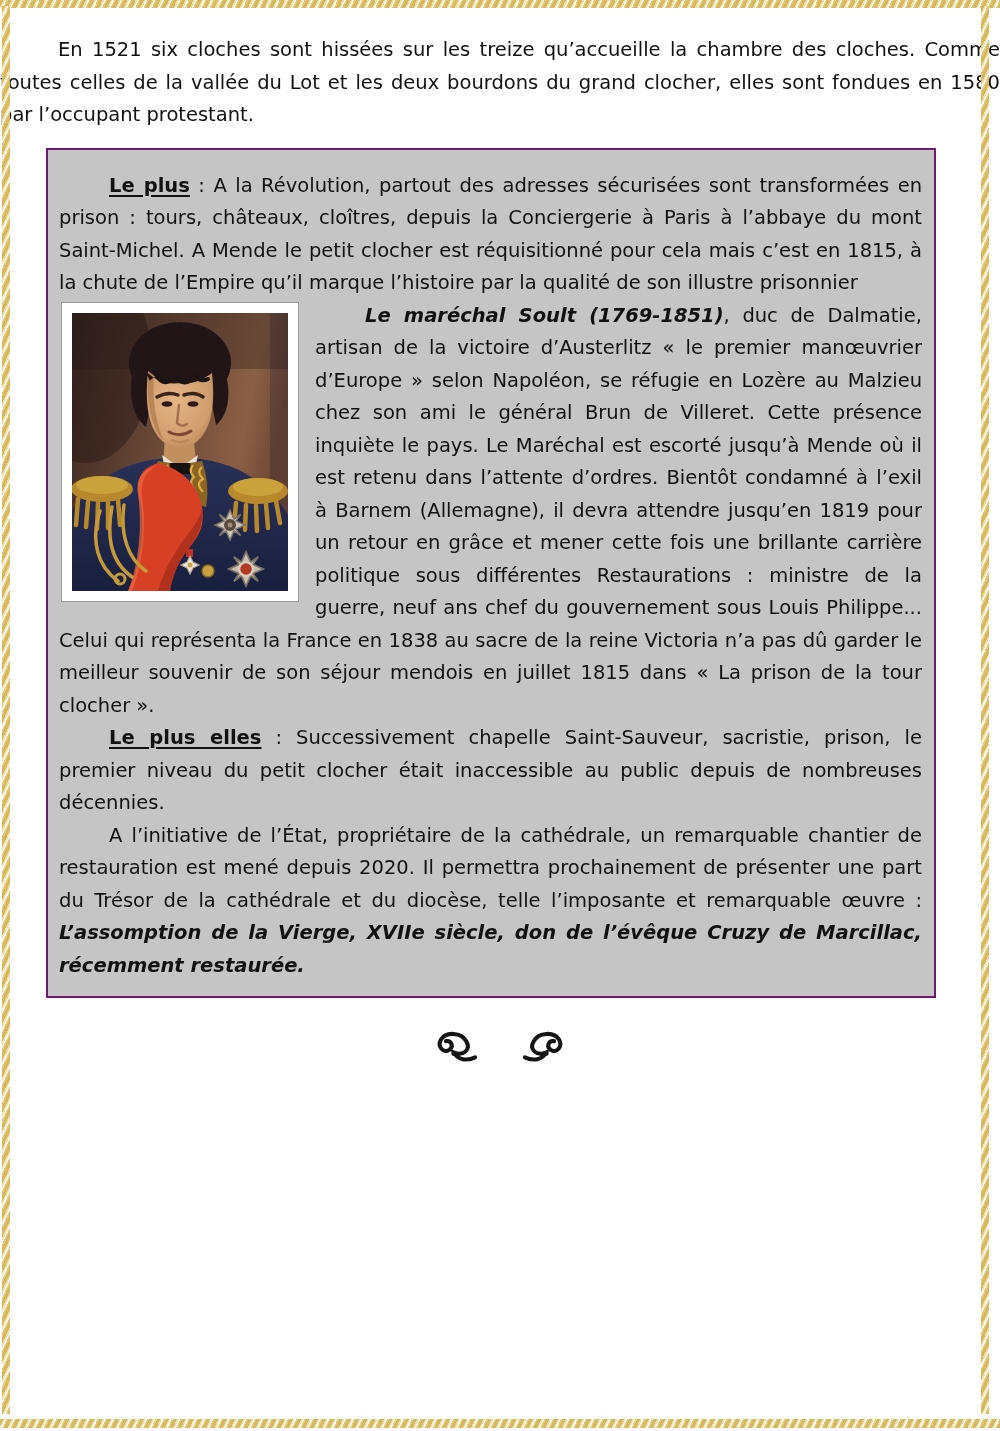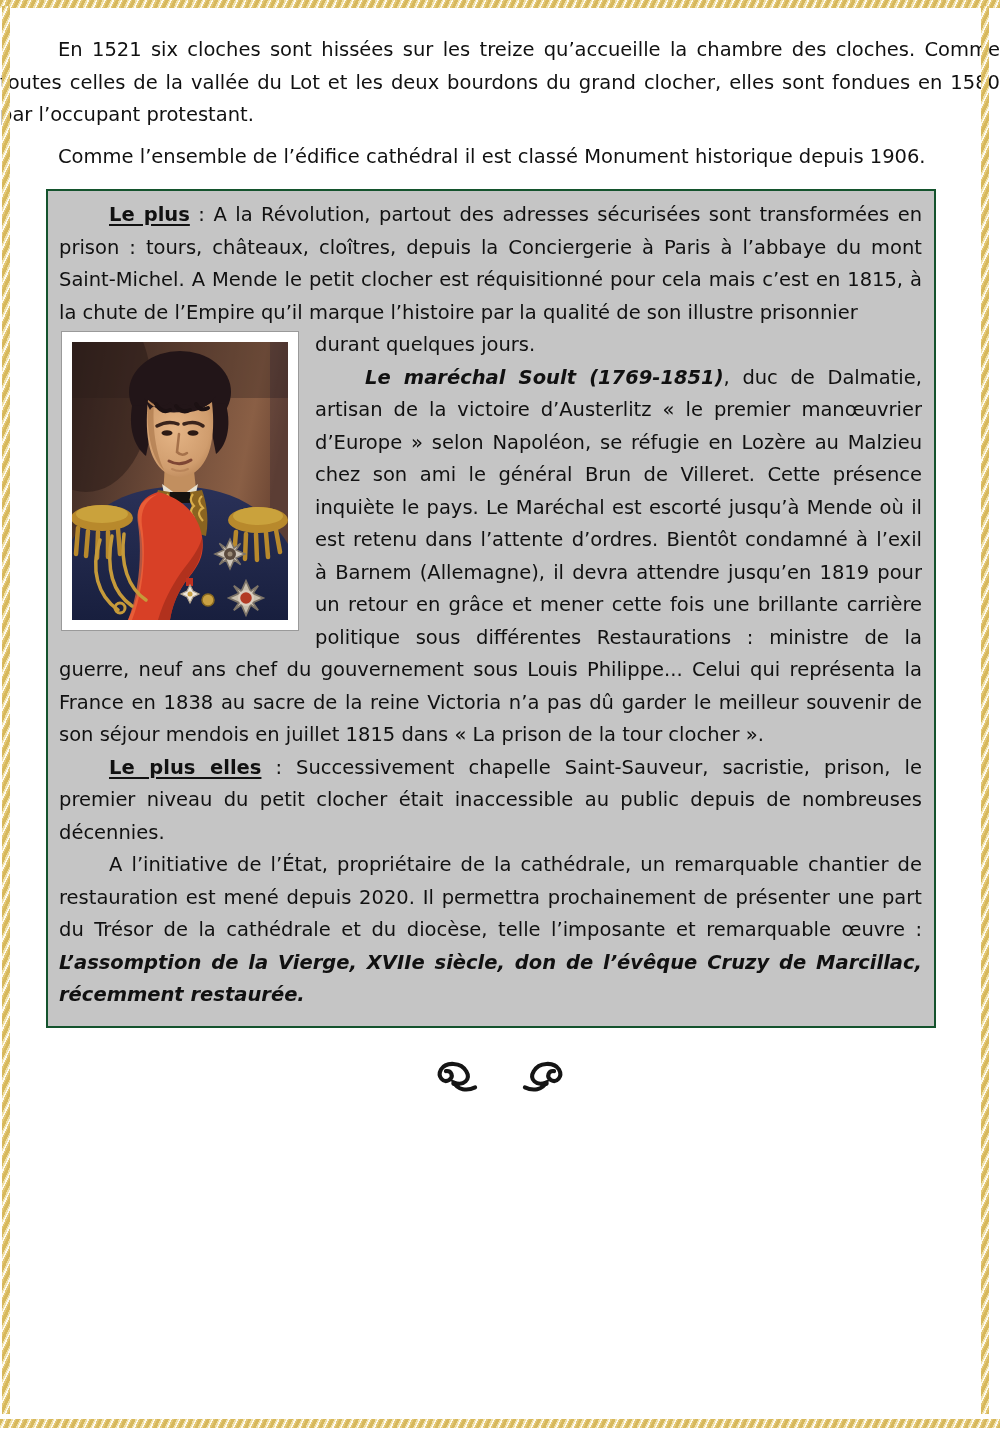--- a/index.html
+++ b/index.html
@@ -36,22 +36,22 @@
   .intro{margin-left:60px;margin-right:66px;text-indent:58px;}
   .intro+.intro{margin-top:9px;}
   .indent{text-indent:50px;}
   .lead{font-weight:bold;text-decoration:underline;text-decoration-thickness:2px;text-underline-offset:3px;}
   .bold{font-weight:bold;font-style:italic;}
 
   
   .box{
     margin:16px 64px 0 46px;
     background:#c5c5c5;
-    border:2px solid #14532d;
-    padding:8px 12px 14px 11px;
+    border:2px solid #701a75;
+    padding:20px 12px 14px 11px;
   }
   .box p.para{line-height:32.5px;}
   .p-leplus{margin-top:4px;}
   .p-lpp{clear:left;margin-top:22px;}
   .p-resto{margin-top:10px;}
 
   
   .portrait{
     float:left;
     background:#ffffff;
@@ -74,21 +74,20 @@
 
   <div class="gold top"></div>
   <div class="gold left"></div>
   <div class="gold right"></div>
   <div class="gold bottom"></div>
 
   <div class="content">
 
     <p class="para intro">En 1521 six cloches sont hissées sur les treize qu’accueille la chambre des cloches. Comme toutes celles de la vallée du Lot et les deux bourdons du grand clocher, elles sont fondues en 1580 par l’occupant protestant.</p>
 
-    <p class="para intro">Comme l’ensemble de l’édifice cathédral il est classé Monument historique depuis 1906.</p>
 
     <div class="box">
 
       <p class="para indent p-leplus"><span class="lead">Le plus</span><span> : A la Révolution, partout des adresses sécurisées sont transformées en prison : tours, châteaux, cloîtres, depuis la Conciergerie à Paris à l’abbaye du mont Saint-Michel. A Mende le petit clocher est réquisitionné pour cela mais c’est en 1815, à la chute de l’Empire qu’il marque l’histoire par la qualité de son illustre prisonnier</span></p>
 
       <div class="portrait">
         <svg width="216" height="278" viewBox="0 0 216 278" role="img">
           <defs>
             <linearGradient id="pbg" x1="0" y1="0" x2="1" y2="0.25">
               <stop offset="0" stop-color="#3a2823"></stop>
@@ -171,21 +170,20 @@
 
           <rect x="114" y="236" width="7" height="8" fill="#c03020"></rect>
           <g transform="translate(118,252)">
             <path d="M0,-9 L3,-3 L9,0 L3,3 L0,9 L-3,3 L-9,0 L-3,-3 Z" fill="#efe8e0" stroke="#b0a28c" stroke-width="1.2"></path>
             <circle r="2.5" fill="#c9a143"></circle>
           </g>
           <circle cx="136" cy="258" r="6" fill="#c9a143" stroke="#8a6a20" stroke-width="1.5"></circle>
         </svg>
       </div>
 
-      <p class="para">durant quelques jours.</p>
 
       <p class="para indent"><span class="bold">Le maréchal Soult (1769-1851)</span><span>, duc de Dalmatie, artisan de la victoire d’Austerlitz « le premier manœuvrier d’Europe » selon Napoléon, se réfugie en Lozère au Malzieu chez son ami le général Brun de Villeret. Cette présence inquiète le pays. Le Maréchal est escorté jusqu’à Mende où il est retenu dans l’attente d’ordres. Bientôt condamné à l’exil à Barnem (Allemagne), il devra attendre jusqu’en 1819 pour un retour en grâce et mener cette fois une brillante carrière politique sous différentes Restaurations : ministre de la guerre, neuf ans chef du gouvernement sous Louis Philippe... Celui qui représenta la France en 1838 au sacre de la reine Victoria n’a pas dû garder le meilleur souvenir de son séjour mendois en juillet 1815 dans « La prison de la tour clocher ».</span></p>
 
       <p class="para indent p-lpp"><span class="lead">Le plus elles</span><span> : Successivement  chapelle Saint-Sauveur, sacristie, prison, le premier niveau du petit clocher était inaccessible au public depuis de nombreuses décennies.</span></p>
 
       <p class="para indent p-resto"><span>A l’initiative de l’État, propriétaire de la cathédrale, un remarquable chantier de restauration est mené depuis 2020. Il permettra prochainement de présenter une part du Trésor de la cathédrale et du diocèse, telle l’imposante et remarquable œuvre : </span><span class="bold">L’assomption de la Vierge, XVIIe siècle, don de l’évêque Cruzy de Marcillac, récemment restaurée.</span></p>
 
     </div>
 
     <div class="ornaments">

